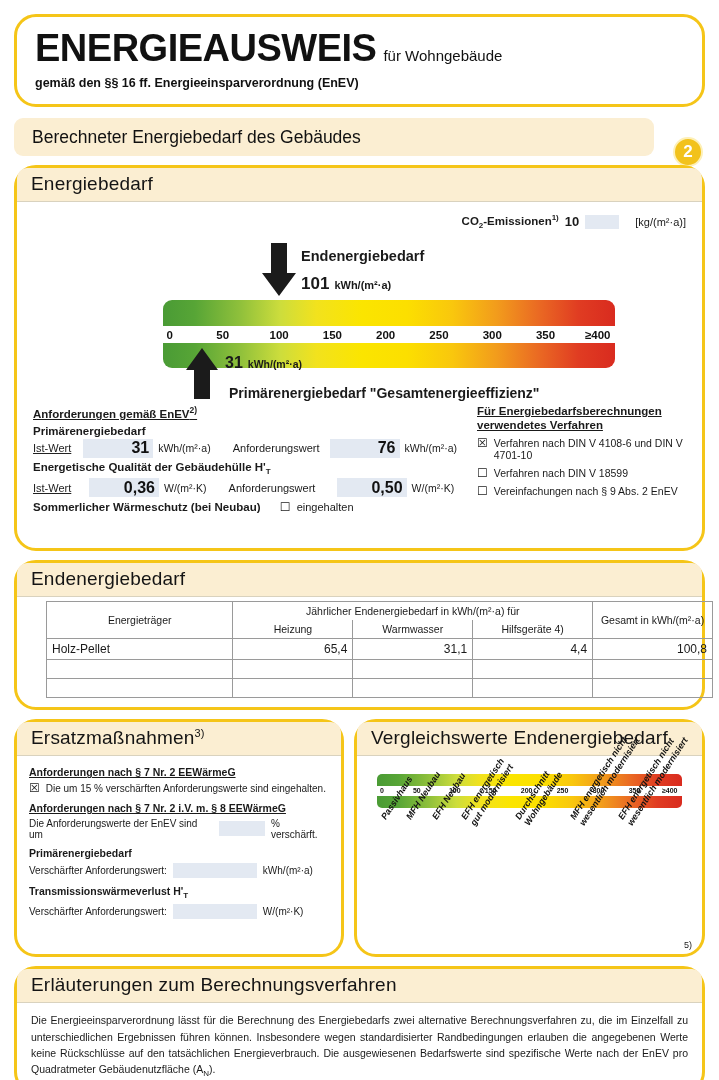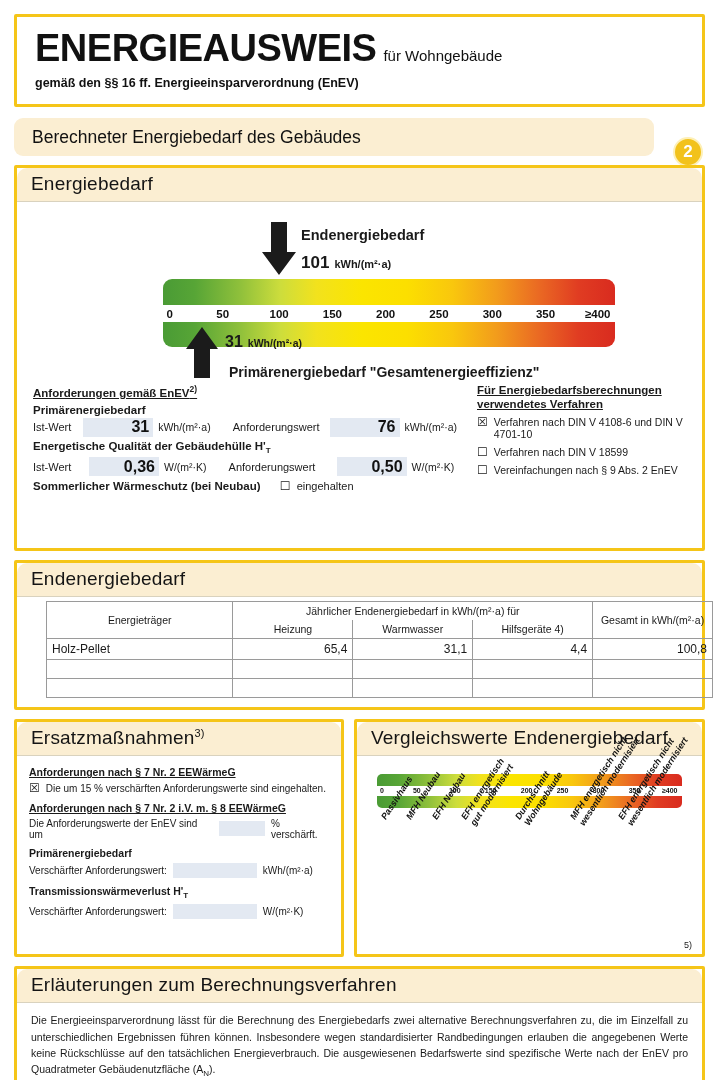--- a/index.html
+++ b/index.html
@@ -12,21 +12,21 @@
     font-family: "Liberation Sans", sans-serif;
     color: #1a1a1a;
     position: relative;
     overflow: hidden;
   }
   .page { position: relative; width: 719px; height: 1080px; padding: 0 14px; }
 
   
   .card {
     border: 3px solid #f5c518;
-    border-radius: 2px;
+    border-radius: 22px;
     background: #ffffff;
     position: relative;
   }
   .card-head {
     background: #fbeed2;
     border-radius: 10px 10px 0 0;
     padding: 5px 14px 6px 14px;
     border-bottom: 1px solid #d9d2be;
   }
   .card-head h2 {
@@ -136,21 +136,21 @@
   .req-cols { display: flex; gap: 20px; margin-top: 2px; }
   .req-left { width: 424px; }
   .req-right { flex: 1; }
   .uline {
     font-size: 11.5px; font-weight: 700;
     text-decoration: underline; margin-bottom: 5px;
   }
   .uline sup { font-size: 8.5px; }
   .sub-h { font-size: 11.5px; font-weight: 700; margin: 3px 0 2px 0; }
   .val-row { display: flex; align-items: center; font-size: 11px; margin: 2px 0 3px 0; }
-  .val-row .k { width: 56px; color: #222; }
+  .val-row .k { width: 56px; color: #222; text-decoration: underline; }
   .val-row .field {
     background: #e3e9f2; height: 19px; min-width: 70px;
     display: flex; align-items: center; justify-content: flex-end;
     padding-right: 4px;
     font-size: 16px; font-weight: 700; color: #111;
   }
   .val-row .u { margin-left: 5px; font-size: 10.5px; }
   .val-row .k2 { margin-left: 22px; width: 108px; font-size: 11px; }
   .sommer { font-size: 11.5px; font-weight: 700; margin-top: 4px; }
   .sommer .cb { font-weight: 400; margin-left: 16px; font-size: 11px; }
@@ -250,20 +250,26 @@
     <span class="banner-text">Berechneter Energiebedarf des Gebäudes</span>
   </div>
   <div id="page-badge">2</div>
 
   <div class="card" id="energiebedarf-card">
     <div class="card-head">
       <h2>Energiebedarf</h2>
     </div>
     <div id="energiebedarf-body">
 
+      <div class="co2-row">
+        <span class="lbl">CO<sub style="font-size:8px">2</sub>-Emissionen<sup style="font-size:8px">1)</sup></span>
+        <span class="val">10</span>
+        <span class="shade co2-field"></span>
+        <span class="co2-unit">[kg/(m²·a)]</span>
+      </div>
 
       <div class="scale-wrap">
         <svg class="arrow-down" viewBox="0 0 36 54">
           <polygon points="10,0 26,0 26,30 35,30 18,53 1,30 10,30" fill="#1b1b1b"></polygon>
         </svg>
         <span class="lbl-end">Endenergiebedarf</span>
         <span class="val-end"><span>101</span><span class="u">kWh/(m²·a)</span></span>
 
         <div class="energy-bar">
           <div class="bar-ticks" id="scale-ticks">

